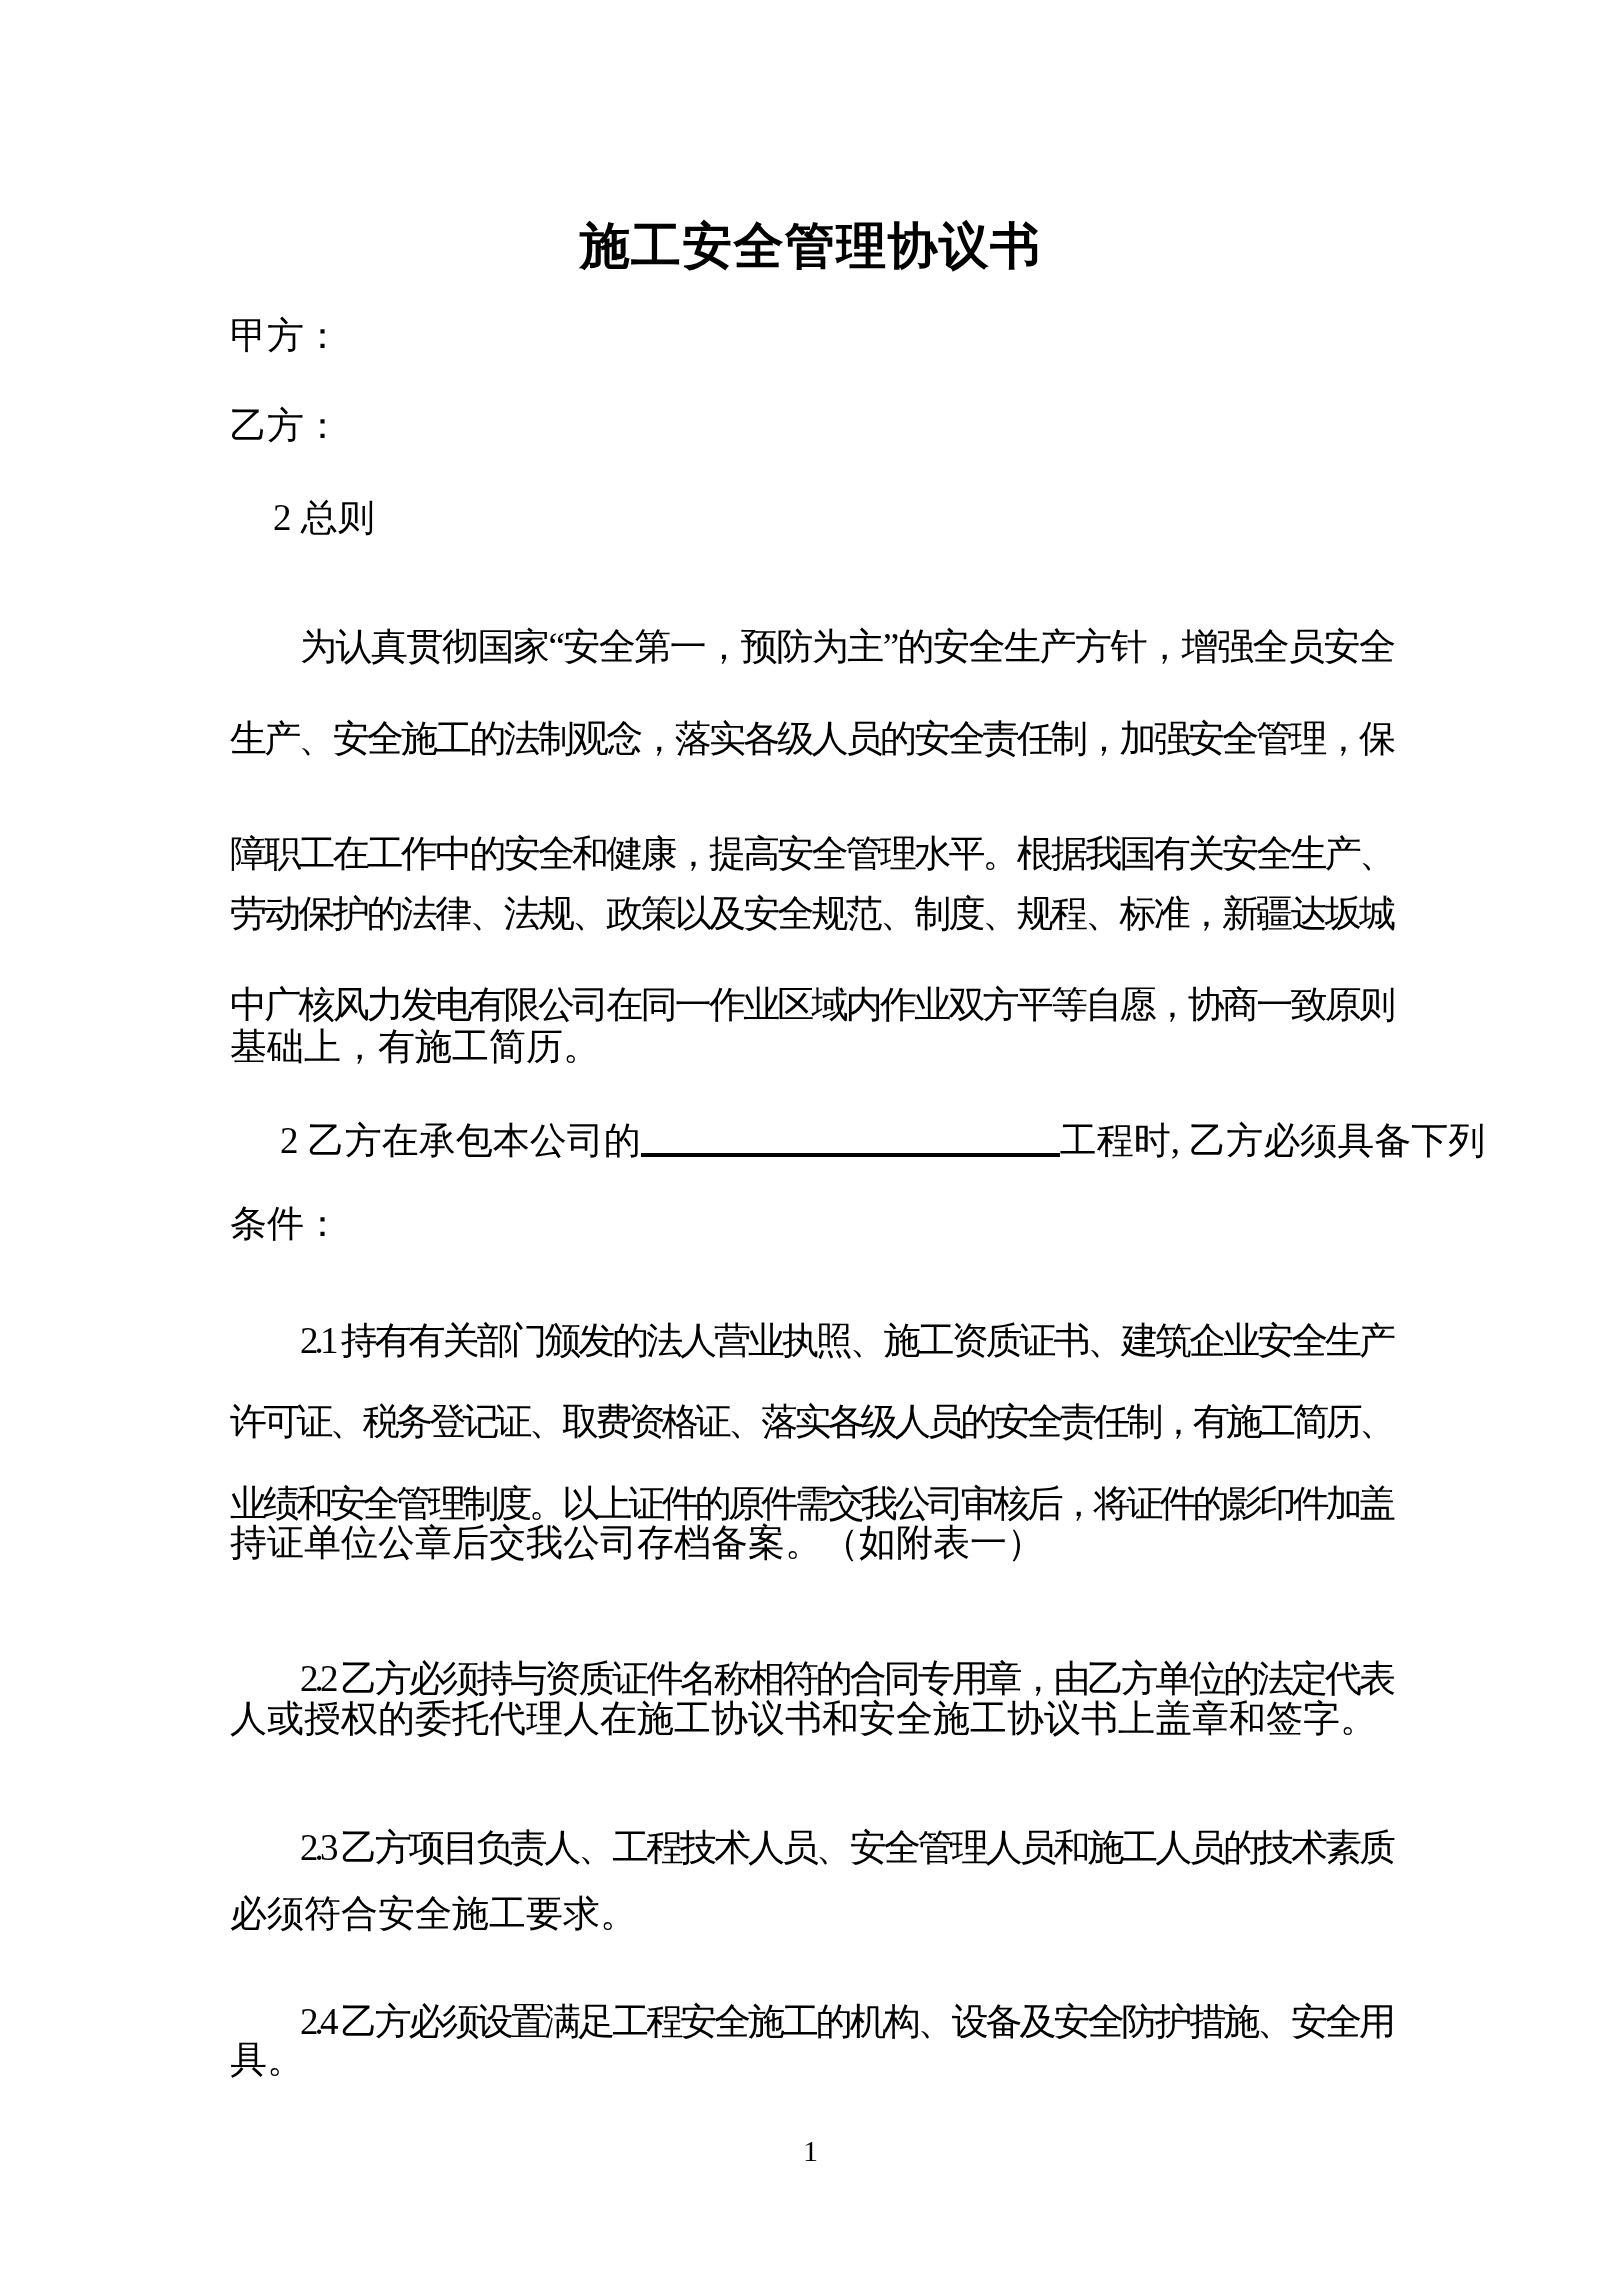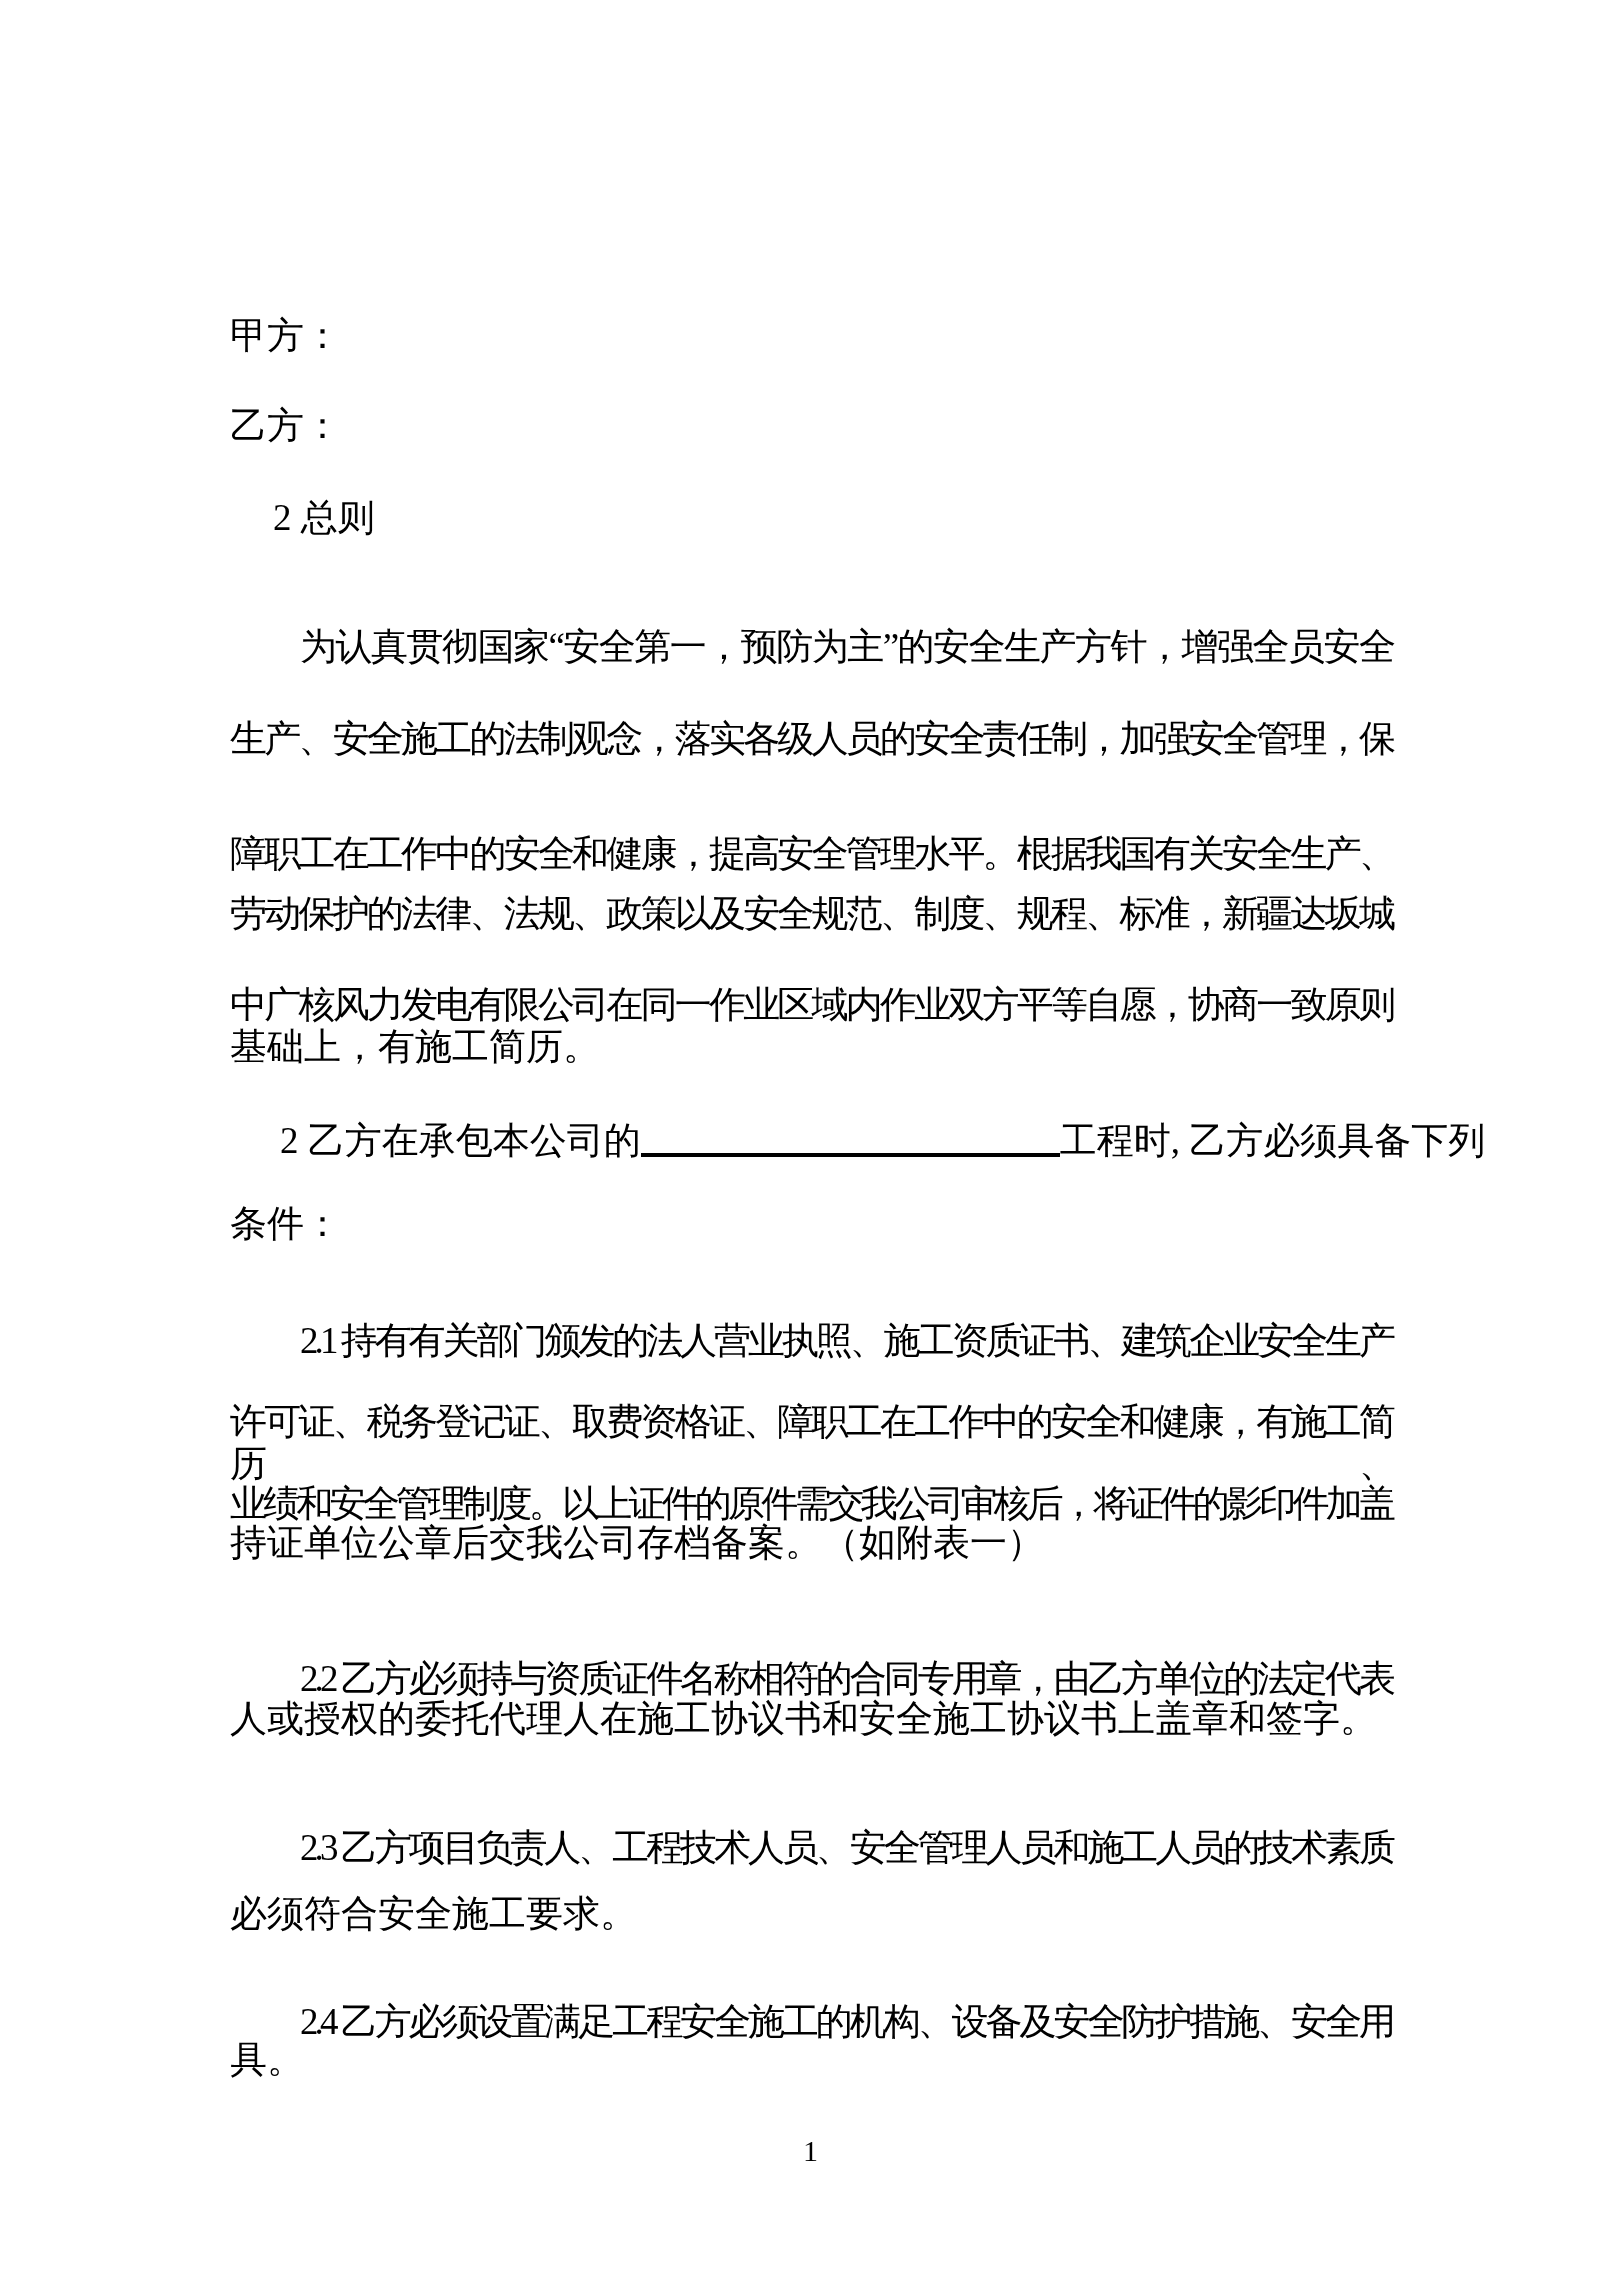--- a/index.html
+++ b/index.html
@@ -35,35 +35,36 @@
   }
   .page-number{
     position:absolute;top:2134px;left:0;width:1621px;
     text-align:center;font-size:30px;line-height:34px;
   }
 </style>
 </head>
 <body>
 
 <div class="page">
+  <div class="doc-title">施工安全管理协议书</div>
 
   <div id="doc-lines">
       <div class="line k-label" style="top: 315px;">甲方：</div>
       <div class="line k-label" style="top: 405px;">乙方：</div>
       <div class="line k-heading" style="top: 497px;">2 总则</div>
       <div class="line k-paragraph-start" style="top: 582px;">为认真贯彻国家“安全第一，预防为主”的安全生产方针，增强全员安全</div>
       <div class="line k-continuation" style="top: 674px;">生产、安全施工的法制观念，落实各级人员的安全责任制，加强安全管理，保</div>
       <div class="line k-continuation" style="top: 789px;">障职工在工作中的安全和健康，提高安全管理水平。根据我国有关安全生产、</div>
       <div class="line k-continuation" style="top: 849px;">劳动保护的法律、法规、政策以及安全规范、制度、规程、标准，新疆达坂城</div>
       <div class="line k-continuation" style="top: 940px;">中广核风力发电有限公司在同一作业区域内作业双方平等自愿，协商一致原则</div>
       <div class="line k-ending" style="top: 1026px;">基础上，有施工简历。</div>
       <div class="line k-blank-fill" style="top: 1120px;"><span>2 乙方在承包本公司的</span><span class="blank"></span><span>工程时, 乙方必须具备下列</span></div>
       <div class="line k-label" style="top: 1203px;">条件：</div>
       <div class="line k-paragraph-start" style="top: 1276px;">2.1 持有有关部门颁发的法人营业执照、施工资质证书、建筑企业安全生产</div>
-      <div class="line k-continuation" style="top: 1357px;">许可证、税务登记证、取费资格证、障职工在工作中的安全和健康，有施工简历、</div>
+      <div class="line k-continuation" style="top: 1357px;">许可证、税务登记证、取费资格证、落实各级人员的安全责任制，有施工简历、</div>
       <div class="line k-continuation" style="top: 1439px;">业绩和安全管理制度。以上证件的原件需交我公司审核后，将证件的影印件加盖</div>
       <div class="line k-ending" style="top: 1522px;">持证单位公章后交我公司存档备案。（如附表一）</div>
       <div class="line k-paragraph-start" style="top: 1614px;">2.2 乙方必须持与资质证件名称相符的合同专用章，由乙方单位的法定代表</div>
       <div class="line k-ending" style="top: 1698px;">人或授权的委托代理人在施工协议书和安全施工协议书上盖章和签字。</div>
       <div class="line k-paragraph-start" style="top: 1783px;">2.3 乙方项目负责人、工程技术人员、安全管理人员和施工人员的技术素质</div>
       <div class="line k-ending" style="top: 1869px; margin-top: 24px;">必须符合安全施工要求。</div>
       <div class="line k-paragraph-start" style="top: 1957px;">2.4 乙方必须设置满足工程安全施工的机构、设备及安全防护措施、安全用</div>
       <div class="line k-ending" style="top: 2039px;">具。</div>
     </div>
 

